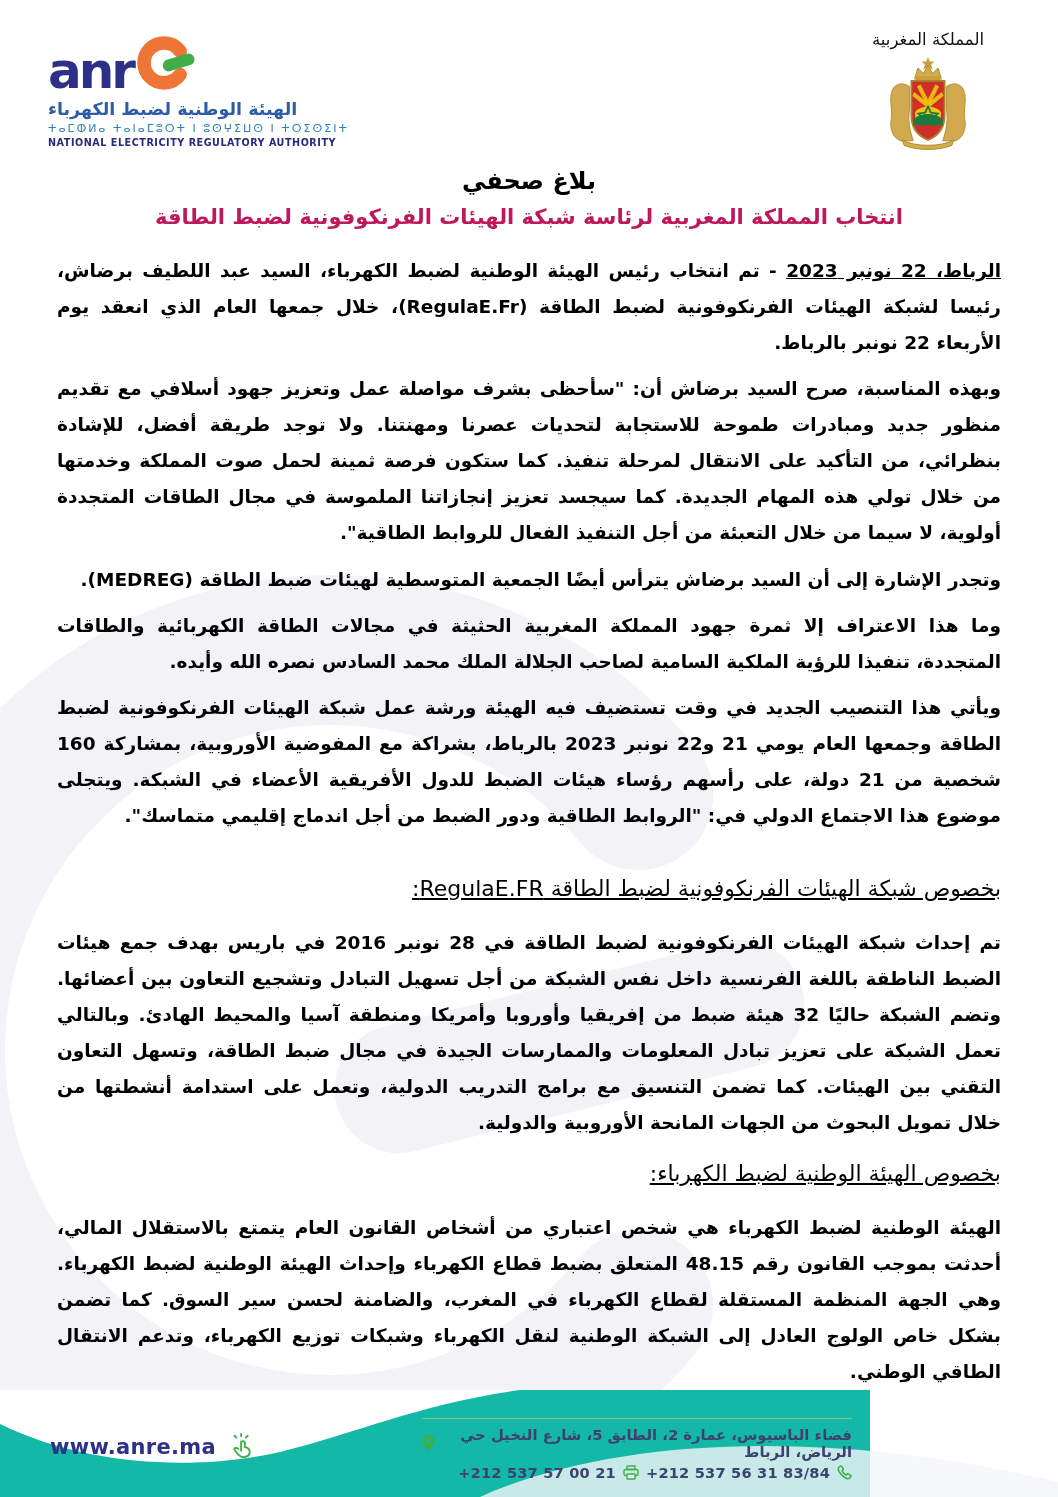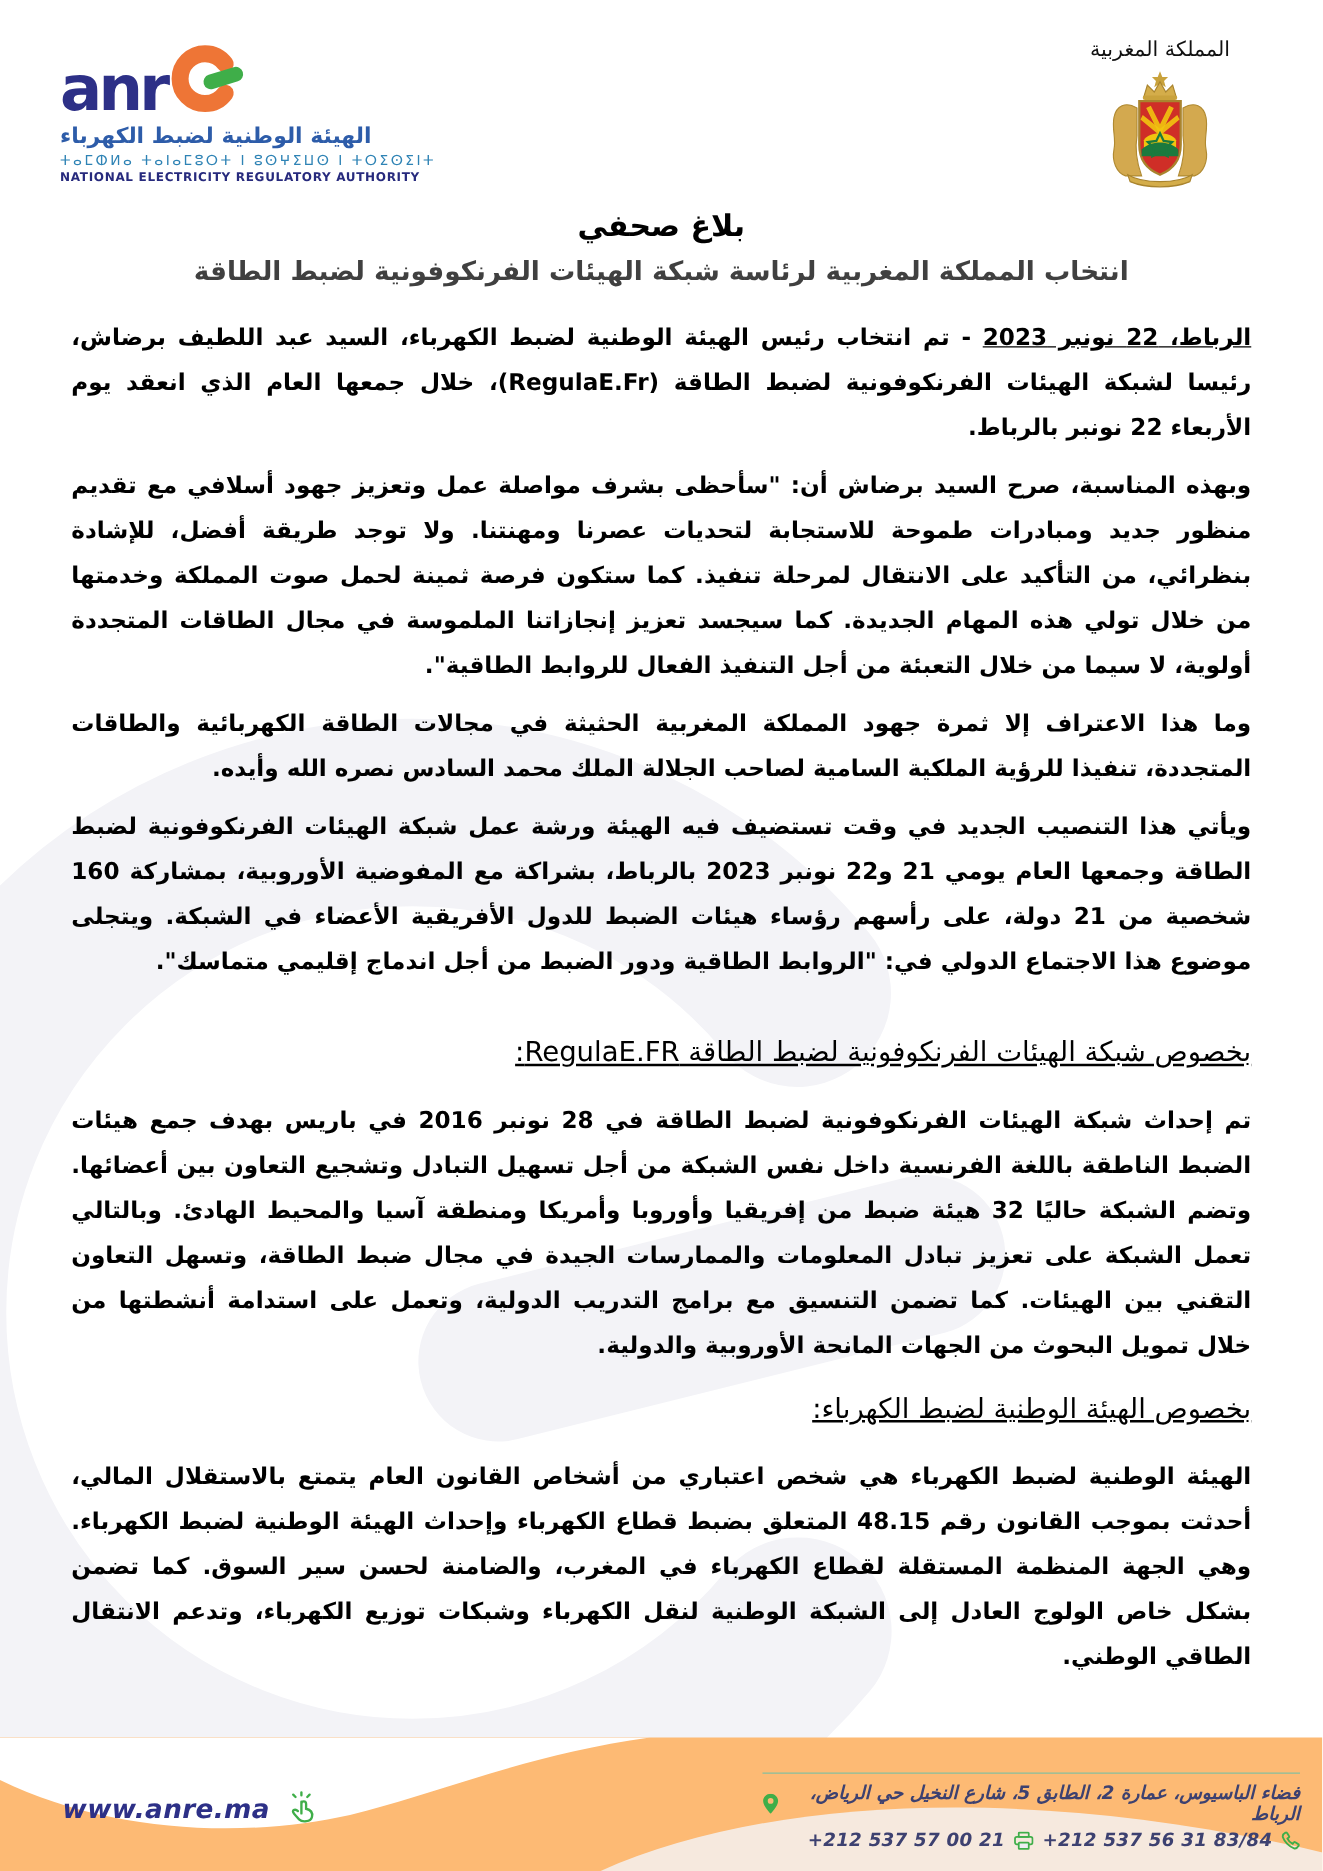--- a/index.html
+++ b/index.html
@@ -16,31 +16,31 @@
   .wordmark svg{margin-left:2px;margin-bottom:1px;overflow:visible;}
   .logo-ar{font-size:17.5px;font-weight:700;color:#2d5ca9;margin-top:9px;text-align:left;direction:rtl;}
   .logo-tif{font-size:11px;color:#2e83b5;letter-spacing:2px;margin-top:4px;white-space:nowrap;}
   .logo-en{font-size:9.6px;font-weight:700;color:#272a7d;letter-spacing:.55px;margin-top:4px;white-space:nowrap;}
   .kingdom{display:flex;flex-direction:column;align-items:center;margin-right:26px;}
   .kingdom-label{font-size:16.5px;font-weight:400;color:#111;direction:rtl;margin-bottom:6px;}
 
   
   .title-wrap{text-align:center;margin-top:16px;direction:rtl;}
   .doc-title{font-size:24px;font-weight:700;margin:0;}
-  .doc-subtitle{font-size:21px;font-weight:700;color:#404040;margin:10px 0 0 0;}
+  .doc-subtitle{font-size:21px;font-weight:700;color:#be185d;margin:10px 0 0 0;}
 
   
   .article{direction:rtl;text-align:justify;padding:24px 57px 0 57px;font-size:18.5px;line-height:1.95;}
   .article p{margin:0 0 10px 0;font-weight:bold;}
   .u{text-decoration:underline;}
   .sec-h{font-size:22px;font-weight:500;text-decoration:underline;margin:34px 0 14px 0;}
   .sec-h.second{margin-top:12px;}
 
   
-  .footer{position:absolute;left:0;bottom:0;width:1058px;height:107px;background:#fdba74;z-index:2;font-style:italic;}
+  .footer{position:absolute;left:0;bottom:0;width:870px;height:107px;background:#14b8a6;z-index:2;}
   .footer svg.curves{position:absolute;top:0;left:0;}
   .footer-row{position:absolute;top:0;left:0;width:100%;height:100%;display:flex;justify-content:space-between;}
   .site{display:flex;align-items:center;gap:12px;margin:40px 0 0 50px;height:34px;}
   .site-url{font-size:21px;font-weight:700;color:#2d3087;letter-spacing:.3px;text-decoration:none;}
   .contact{width:430px;margin:28px 18px 0 0;border-top:1.6px solid #86bf9e;padding-top:7px;}
   .addr-row{display:flex;direction:rtl;align-items:center;gap:7px;justify-content:flex-start;
             color:#3d4170;font-size:14.8px;font-weight:600;}
   .tel-row{display:flex;direction:rtl;align-items:center;gap:7px;margin-top:4px;
            color:#3d4170;font-size:14.6px;font-weight:600;}
   .tel-row .num{direction:ltr;unicode-bidi:isolate;letter-spacing:.2px;}
@@ -99,20 +99,21 @@
     </div>
 
     <div class="title-wrap">
       <h1 class="doc-title">بلاغ صحفي</h1>
       <h2 class="doc-subtitle">انتخاب المملكة المغربية لرئاسة شبكة الهيئات الفرنكوفونية لضبط الطاقة</h2>
     </div>
 
     <div class="article">
       <p><span class="u">الرباط، 22 نونبر 2023</span><span> - تم انتخاب رئيس الهيئة الوطنية لضبط الكهرباء، السيد عبد اللطيف برضاش، رئيسا لشبكة الهيئات الفرنكوفونية لضبط الطاقة (RegulaE.Fr)، خلال جمعها العام الذي انعقد يوم الأربعاء 22 نونبر بالرباط.</span></p>
       <p>وبهذه المناسبة، صرح السيد برضاش أن: "سأحظى بشرف مواصلة عمل وتعزيز جهود أسلافي مع تقديم منظور جديد ومبادرات طموحة للاستجابة لتحديات عصرنا ومهنتنا. ولا توجد طريقة أفضل، للإشادة بنظرائي، من التأكيد على الانتقال لمرحلة تنفيذ. كما ستكون فرصة ثمينة لحمل صوت المملكة وخدمتها من خلال تولي هذه المهام الجديدة. كما سيجسد تعزيز إنجازاتنا الملموسة في مجال الطاقات المتجددة أولوية، لا سيما من خلال التعبئة من أجل التنفيذ الفعال للروابط الطاقية".</p>
+      <p>وتجدر الإشارة إلى أن السيد برضاش يترأس أيضًا الجمعية المتوسطية لهيئات ضبط الطاقة (MEDREG).</p>
       <p>وما هذا الاعتراف إلا ثمرة جهود المملكة المغربية الحثيثة في مجالات الطاقة الكهربائية والطاقات المتجددة، تنفيذا للرؤية الملكية السامية لصاحب الجلالة الملك محمد السادس نصره الله وأيده.</p>
       <p>ويأتي هذا التنصيب الجديد في وقت تستضيف فيه الهيئة ورشة عمل شبكة الهيئات الفرنكوفونية لضبط الطاقة وجمعها العام يومي 21 و22 نونبر 2023 بالرباط، بشراكة مع المفوضية الأوروبية، بمشاركة 160 شخصية من 21 دولة، على رأسهم رؤساء هيئات الضبط للدول الأفريقية الأعضاء في الشبكة. ويتجلى موضوع هذا الاجتماع الدولي في: "الروابط الطاقية ودور الضبط من أجل اندماج إقليمي متماسك".</p>
 
       <h3 class="sec-h">بخصوص شبكة الهيئات الفرنكوفونية لضبط الطاقة RegulaE.FR:</h3>
       <p>تم إحداث شبكة الهيئات الفرنكوفونية لضبط الطاقة في 28 نونبر 2016 في باريس بهدف جمع هيئات الضبط الناطقة باللغة الفرنسية داخل نفس الشبكة من أجل تسهيل التبادل وتشجيع التعاون بين أعضائها. وتضم الشبكة حاليًا 32 هيئة ضبط من إفريقيا وأوروبا وأمريكا ومنطقة آسيا والمحيط الهادئ. وبالتالي تعمل الشبكة على تعزيز تبادل المعلومات والممارسات الجيدة في مجال ضبط الطاقة، وتسهل التعاون التقني بين الهيئات. كما تضمن التنسيق مع برامج التدريب الدولية، وتعمل على استدامة أنشطتها من خلال تمويل البحوث من الجهات المانحة الأوروبية والدولية.</p>
 
       <h3 class="sec-h second">بخصوص الهيئة الوطنية لضبط الكهرباء:</h3>
       <p>الهيئة الوطنية لضبط الكهرباء هي شخص اعتباري من أشخاص القانون العام يتمتع بالاستقلال المالي، أحدثت بموجب القانون رقم 48.15 المتعلق بضبط قطاع الكهرباء وإحداث الهيئة الوطنية لضبط الكهرباء. وهي الجهة المنظمة المستقلة لقطاع الكهرباء في المغرب، والضامنة لحسن سير السوق. كما تضمن بشكل خاص الولوج العادل إلى الشبكة الوطنية لنقل الكهرباء وشبكات توزيع الكهرباء، وتدعم الانتقال الطاقي الوطني.</p>
     </div>
   </div>

